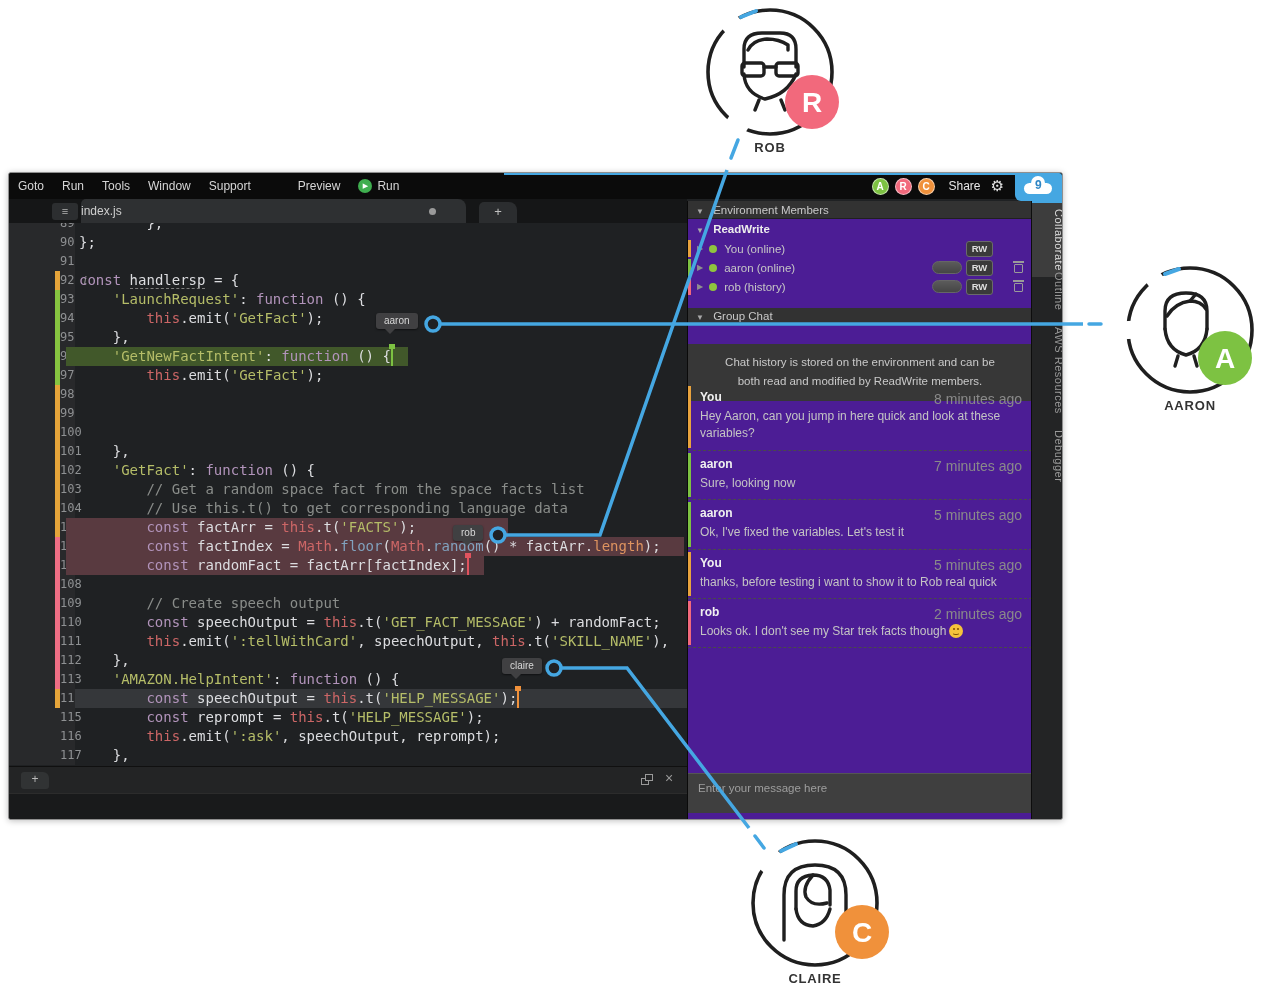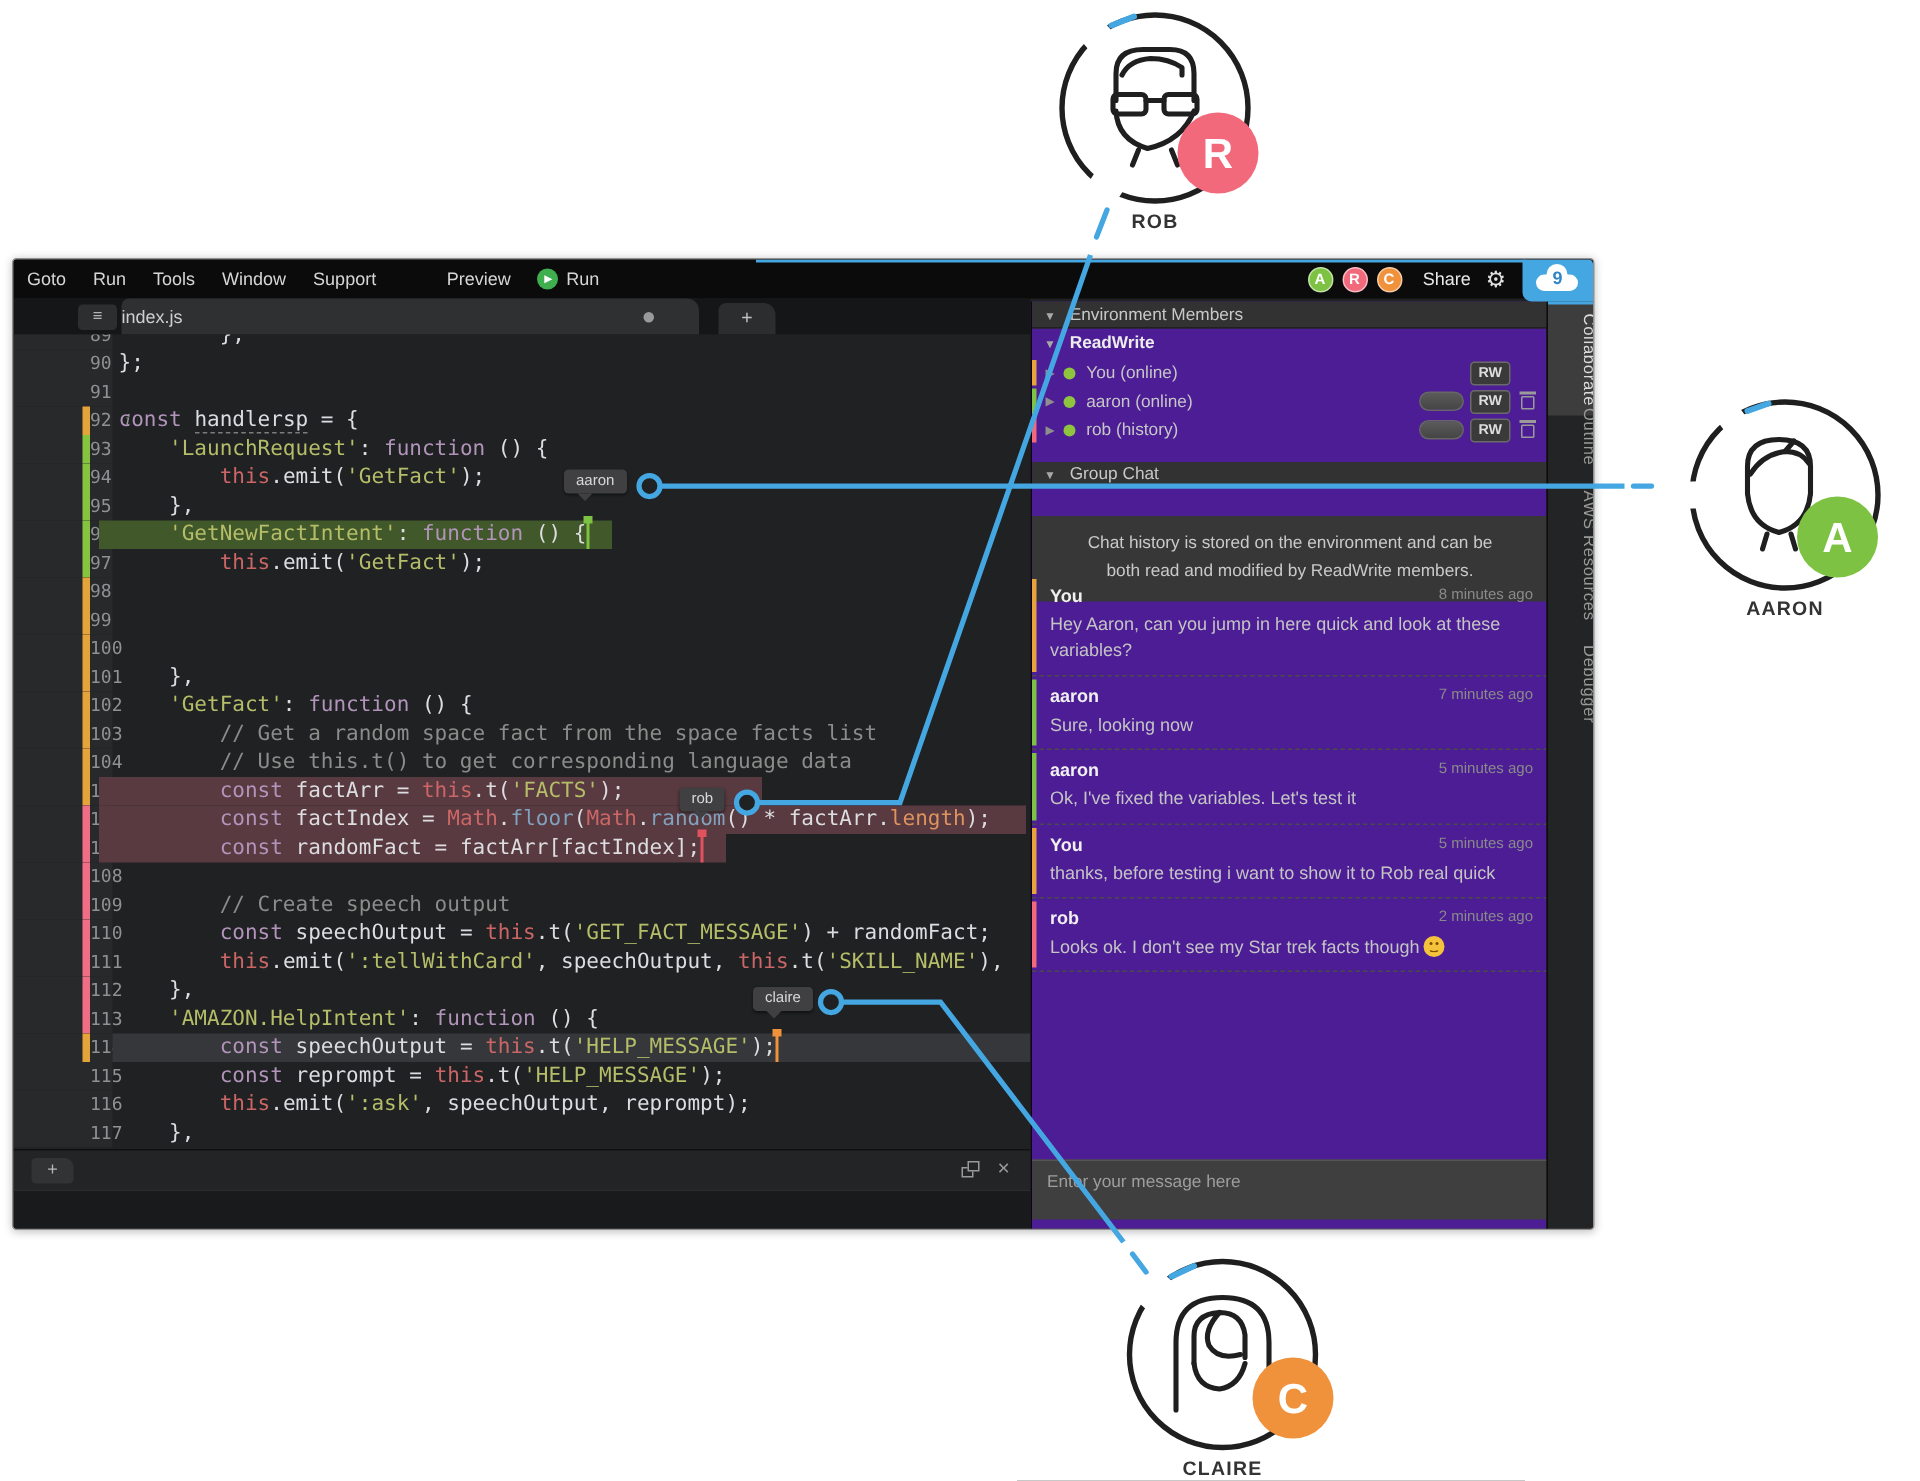--- a/index.html
+++ b/index.html
@@ -81,33 +81,33 @@
     font-size:11.5px; line-height:18px; padding-left:8px; }
   #members-list { position:absolute; left:0; top:38px; width:344px; }
   .mrow { position:relative; height:19px; display:flex; align-items:center; }
   .mbar { position:absolute; left:0; top:1px; width:3px; height:17px; }
   .mrow .arr { color:#8f8f8f; font-size:8px; margin-left:9px; }
   .mrow .dot { width:8px; height:8px; border-radius:50%; background:#8fc43f; margin-left:6px; }
   .mrow .mname { color:#c6c6c6; font-size:11.5px; margin-left:7px; flex:1; }
   .toggle { width:30px; height:13px; border:1px solid #666; border-radius:7px;
     background:linear-gradient(#5b5b5b,#454545); margin-right:4px; }
   .rwbadge { width:27px; height:16px; border:1px solid #6a6a6a; border-radius:3px; background:#3a3a3a;
-    color:#dedede; font-size:9.5px; font-weight:bold; text-align:center; line-height:14px; margin-right:6px; }
+    color:#dedede; font-size:9.5px; font-weight:bold; text-align:center; line-height:14px; margin-right:20px; }
   .trash { width:11px; height:13px; margin-right:8px; }
   .trash i { display:block; } .trash .t-lid { width:11px; height:2px; background:#9a9a9a; margin-bottom:1px; }
   .trash .t-body { width:9px; height:9px; border:1.5px solid #9a9a9a; margin-left:1px; border-radius:1px; }
 
   #gc-head { top:107px; border-bottom:2px solid #fef9c3; height:17px; line-height:17px; }
   #chat-info { position:absolute; left:0; top:126px; width:344px; height:57px; background:#373737;
     color:#c9c9c9; font-size:11.5px; line-height:1.65; text-align:center; padding:9px 26px 0 26px;margin-top:17px; }
   #chat-messages { position:absolute; left:0; top:183px; width:344px; }
   .msg { position:relative; border-bottom:1px dashed #4a4a4a; padding:6px 10px 7px 12px; }
   .msg .mb { position:absolute; left:0; top:2px; bottom:2px; width:3px; }
   .msg .mauthor { color:#f0f0f0; font-size:12px; font-weight:bold; }
-  .msg .mtime { float:right; color:#8a8a8a; font-size:10px; margin-top:1px;padding-left:41px; }
+  .msg .mtime { float:right; color:#8a8a8a; font-size:14px; margin-top:1px;padding-left:41px; }
   .msg .mtext { color:#c4c4c4; font-size:12px; margin-top:4px; line-height:1.45; }
   .emo { position:relative; display:inline-block; width:14px; height:14px; border-radius:50%;
     background:#f5c33b; vertical-align:-3px; margin-left:3px; }
   .emo i { position:absolute; top:4px; width:2px; height:2px; background:#7a4b00; border-radius:50%; }
   .emo i.e1{left:4px} .emo i.e2{left:8px}
   .emo u { position:absolute; left:3px; top:5px; width:8px; height:6px; border:1.5px solid transparent;
     border-bottom-color:#7a4b00; border-radius:50%; display:block; }
   #chat-input { position:absolute; left:0; top:572px; width:344px; height:40px; background:#3f3f3f;
     border:none; border-top:1px solid #555; color:#dcdcdc; font-size:11.5px; padding:6px 10px 18px 10px;
     font-family:"Liberation Sans", sans-serif; outline:none; }

